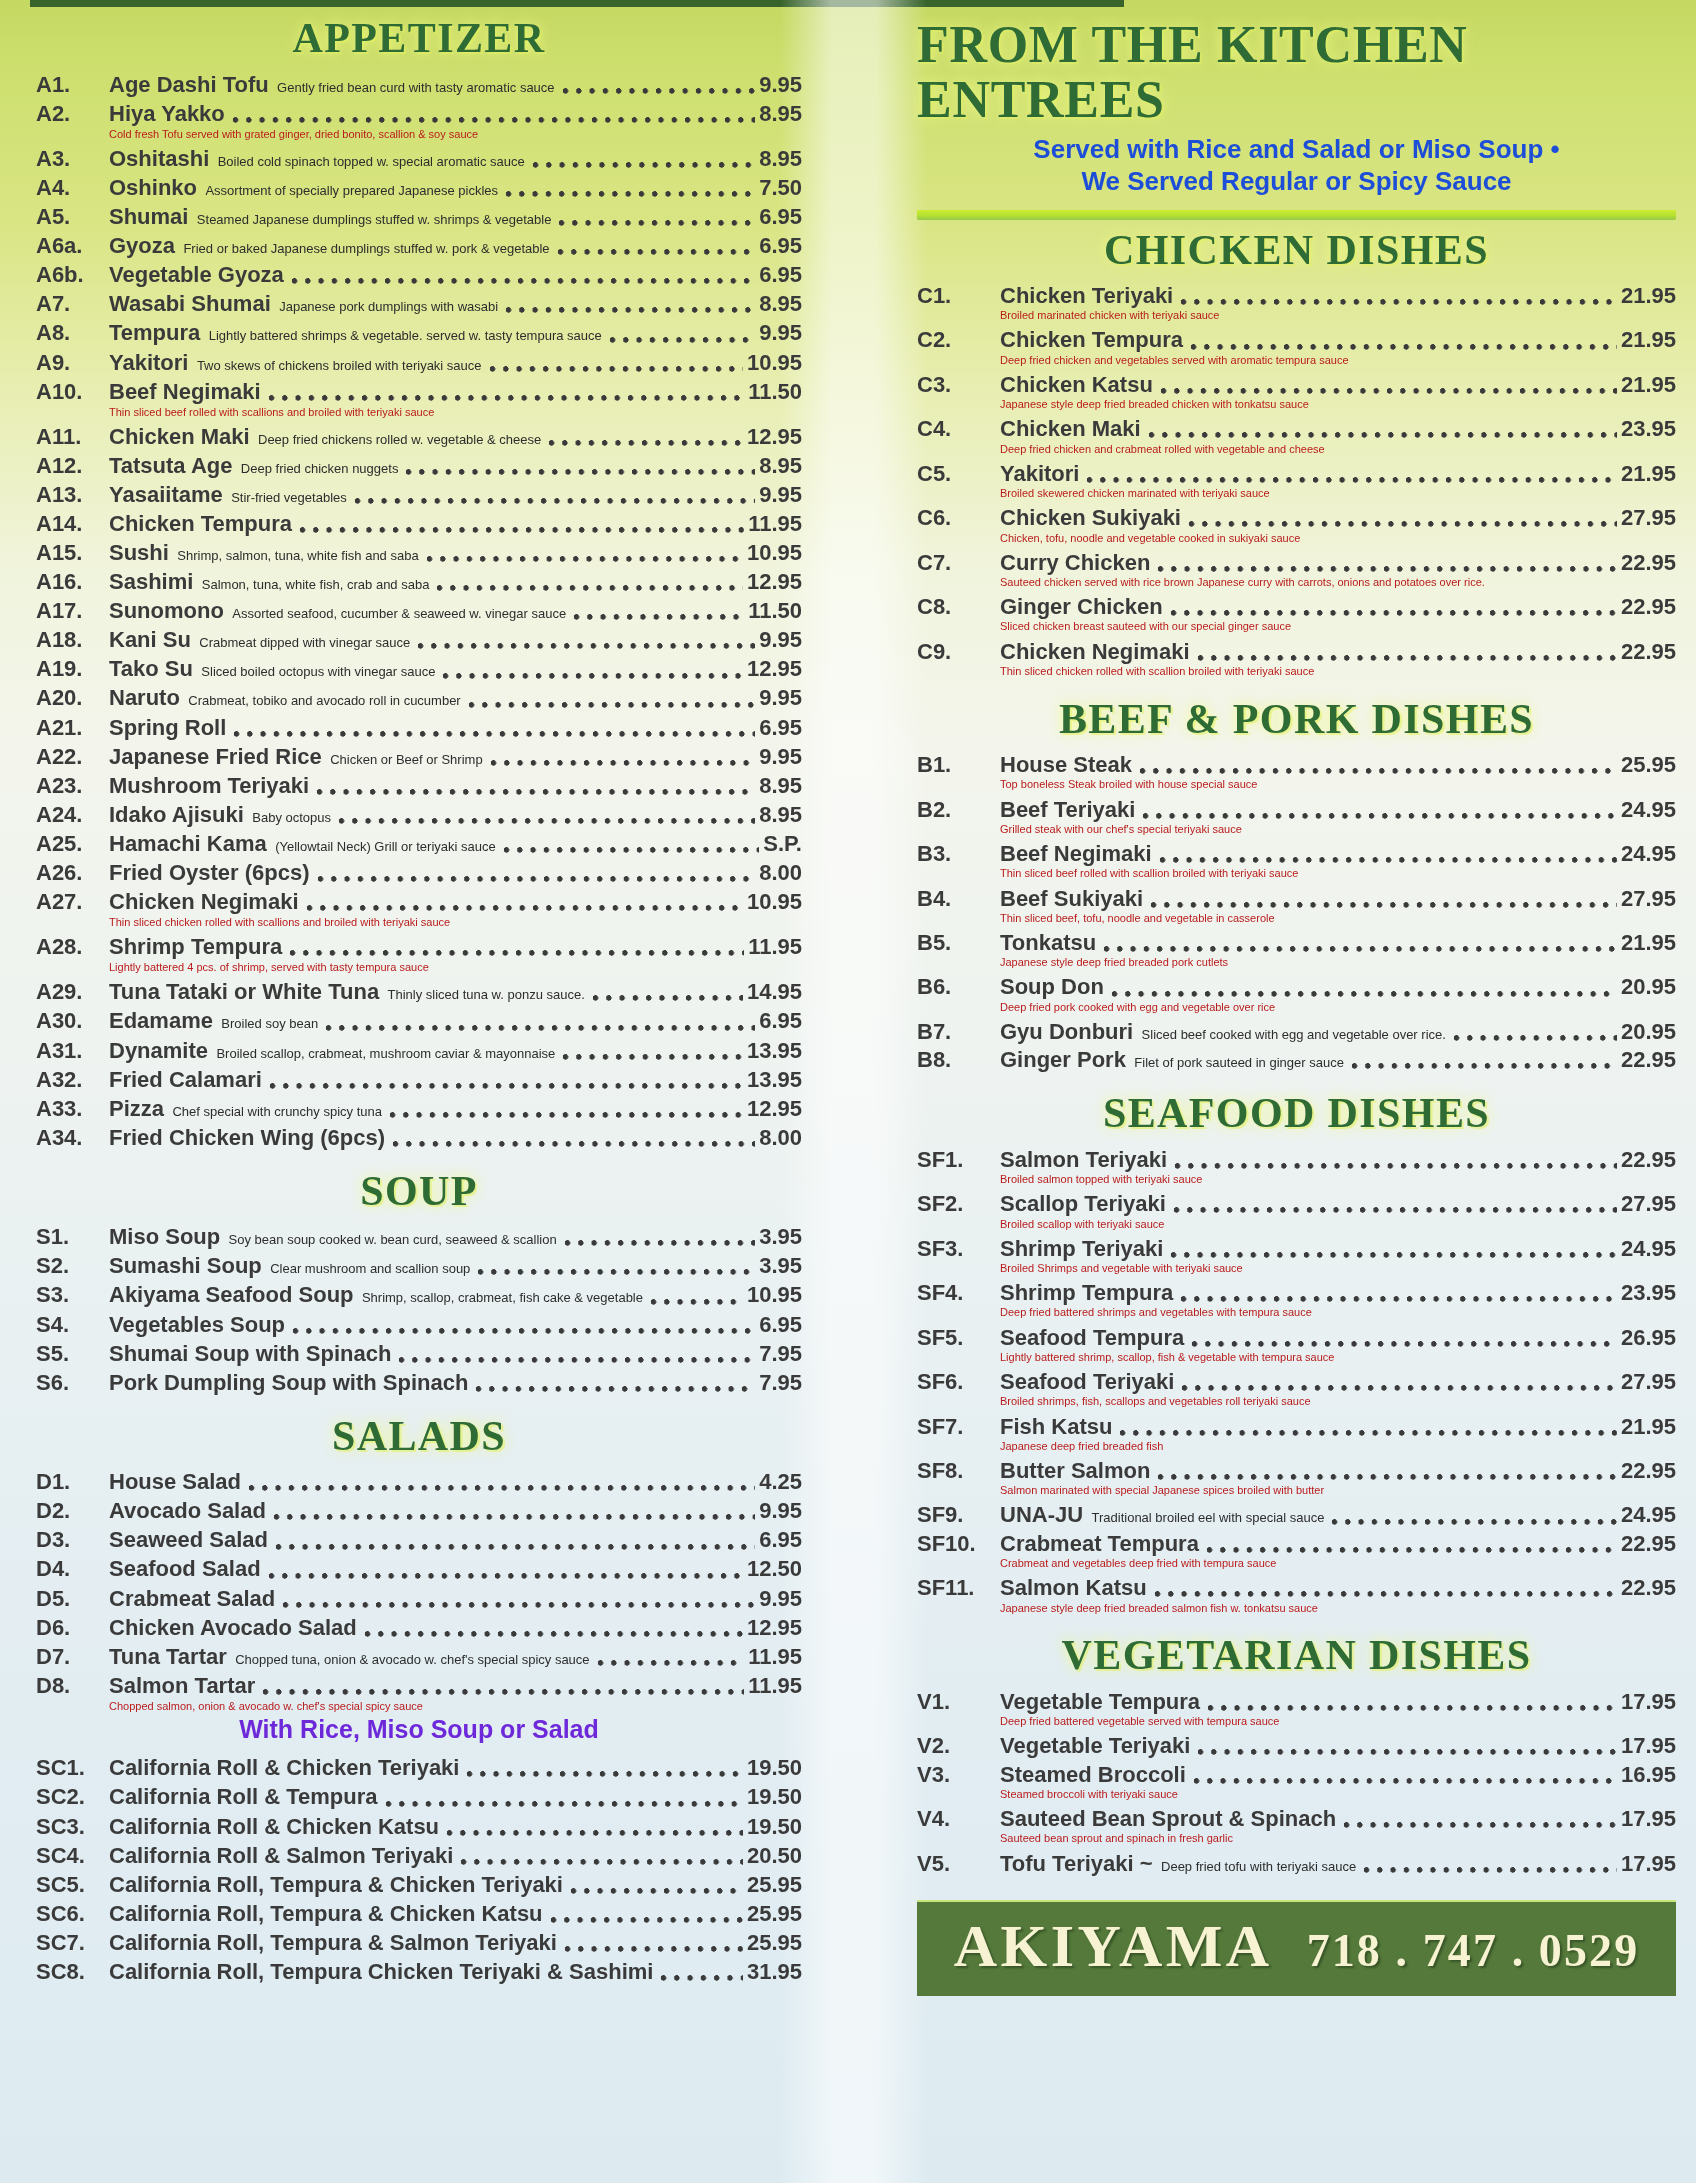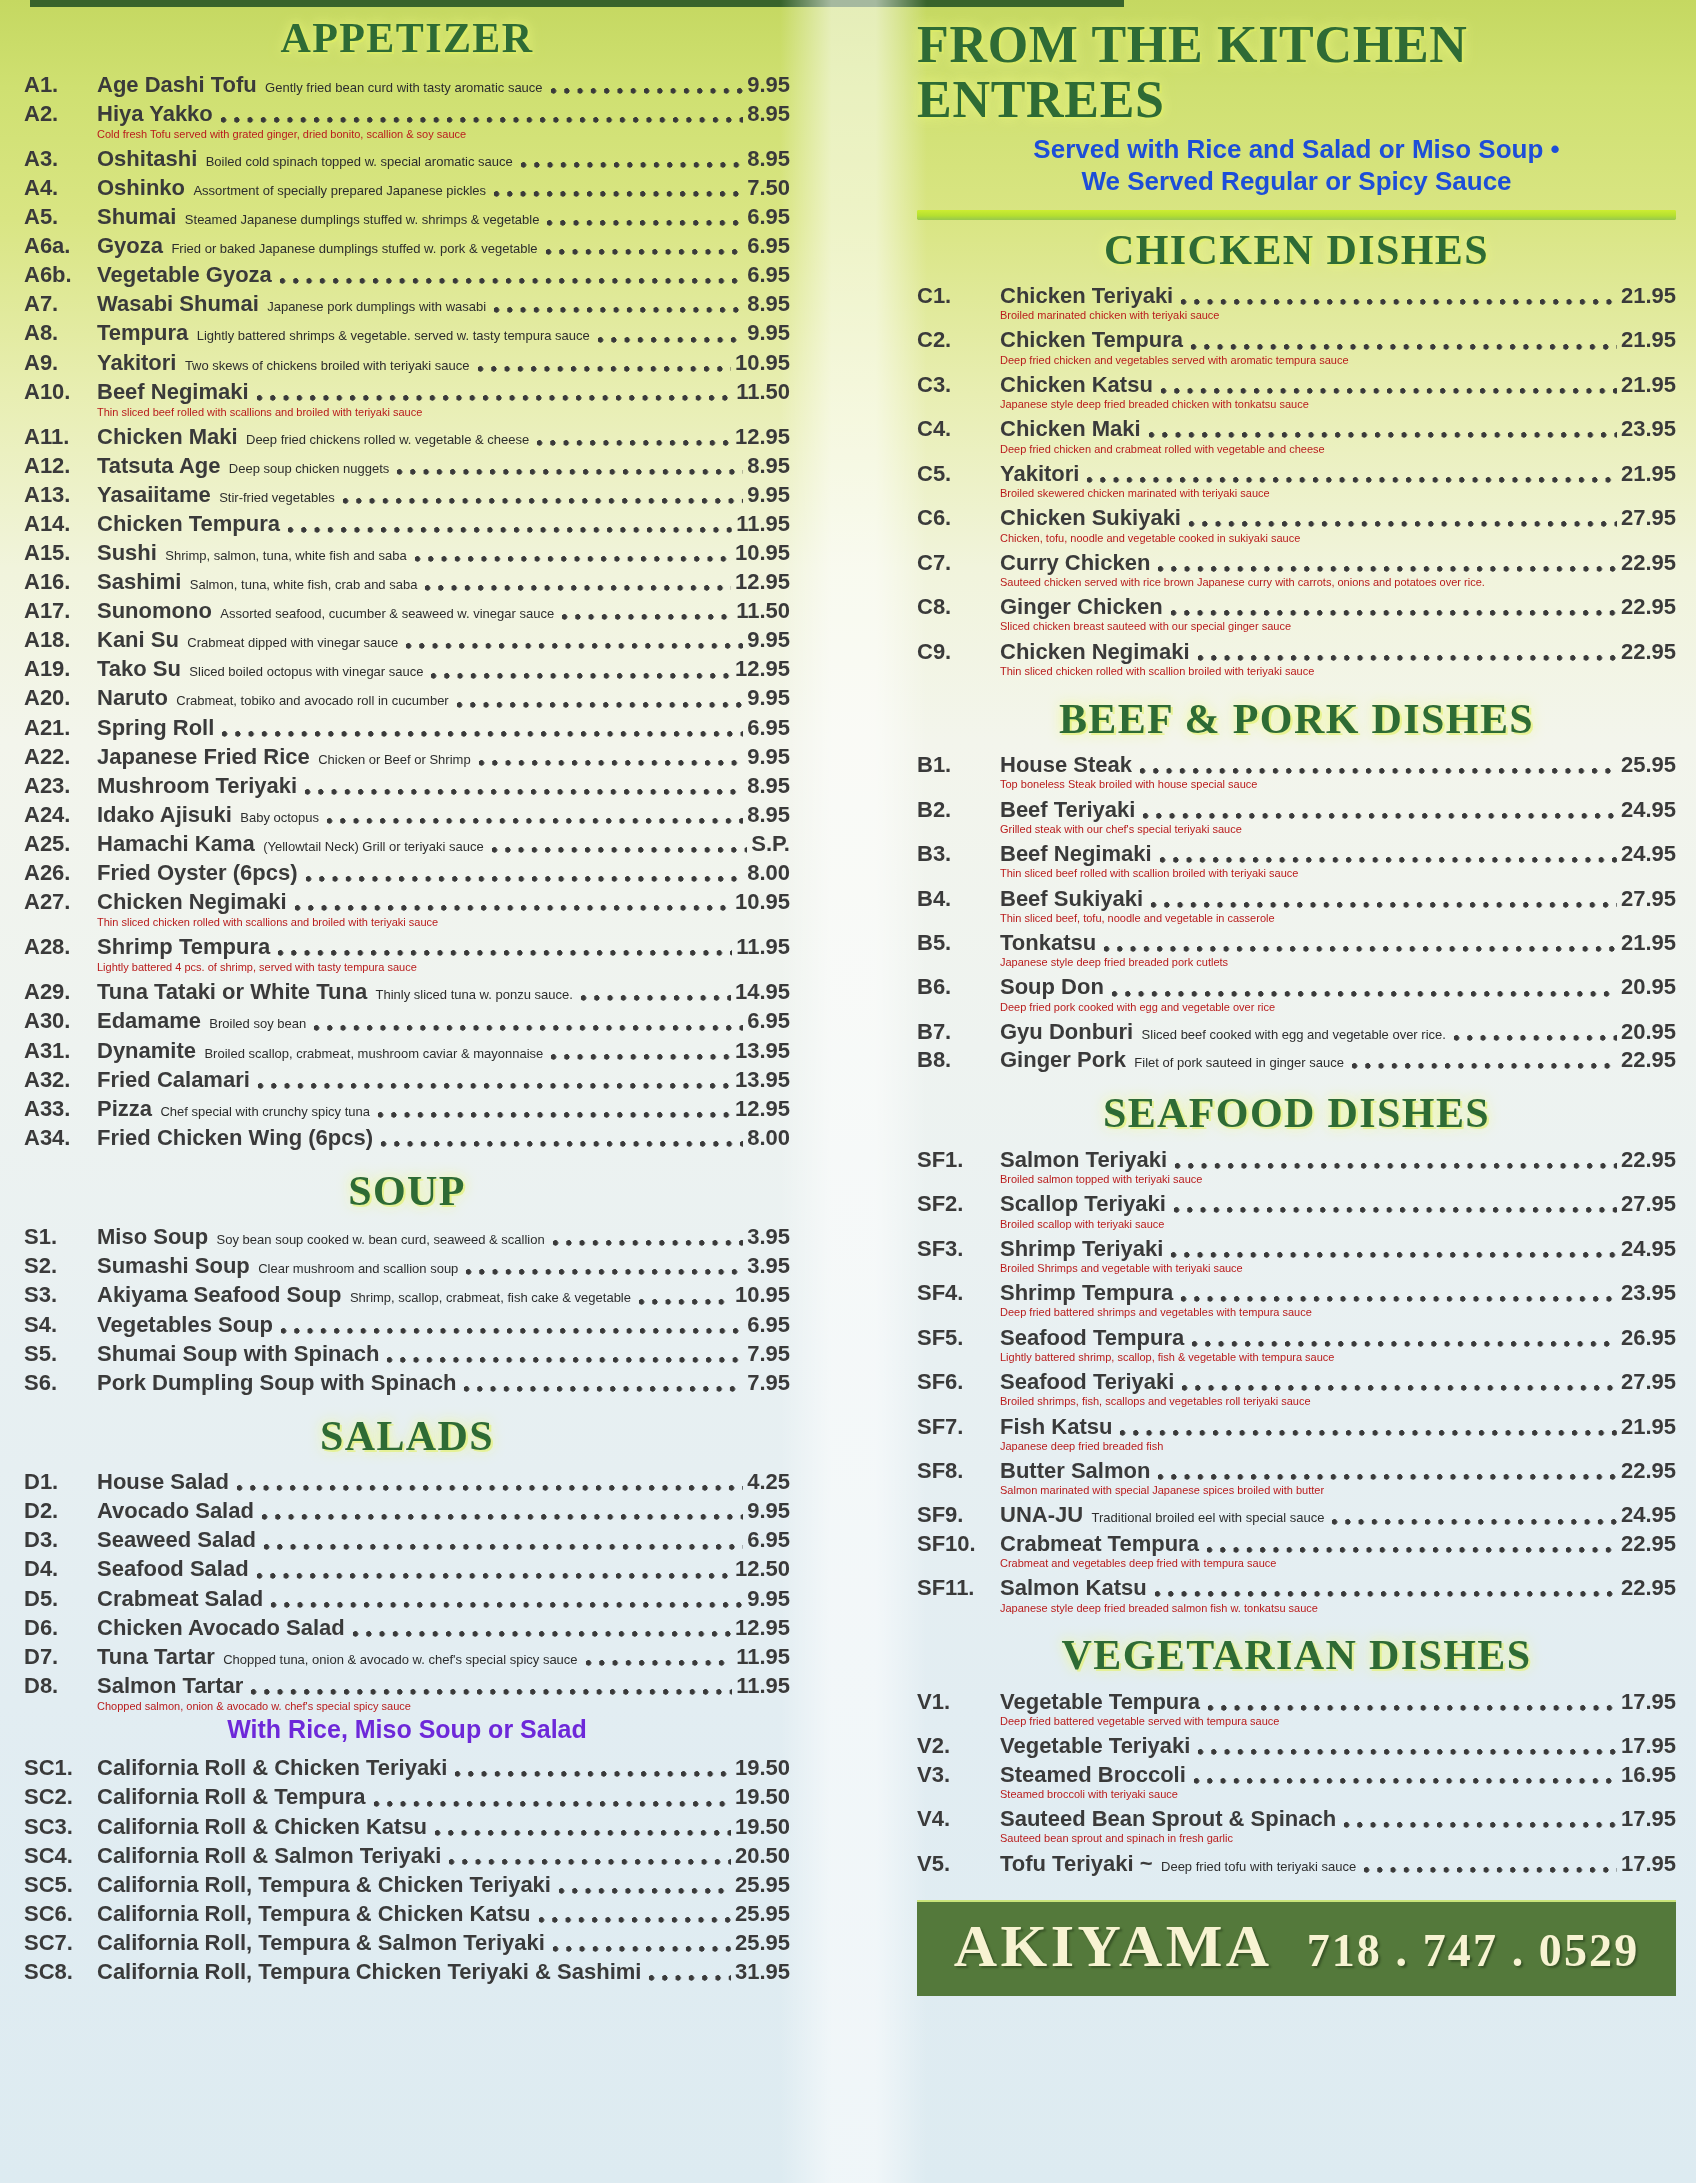--- a/index.html
+++ b/index.html
@@ -8,21 +8,21 @@
     font-family:"Liberation Sans",sans-serif;
     background:linear-gradient(180deg,
       #c5d861 0%, #cfe071 4%, #d9e583 10%, #e8eeb2 18%,
       #f1f4dc 26%, #f3f5ec 34%, #eef3f0 48%, #e8f0f2 62%,
       #e2edf2 78%, #ddebf1 100%);
   }
   .top-strip{position:absolute;left:29.5px;top:0;width:1094px;height:7px;background:#1e4f22;opacity:.85;}
   .seam{position:absolute;left:780px;top:0;width:147px;height:100%;
     background:linear-gradient(90deg,rgba(255,255,255,0) 0%,rgba(255,255,255,.55) 35%,rgba(255,255,255,.55) 65%,rgba(255,255,255,0) 100%);}
   .col{position:absolute;top:0;}
-  .col-left{left:24px;width:766px;padding-top:12.6px;}
+  .col-left{left:36px;width:766px;padding-top:12.6px;}
   .col-right{left:917px;width:759px;padding-top:18px;}
 
   .section-heading{
     font-family:"Liberation Serif",serif;font-weight:bold;
     font-size:42px;line-height:1.1;color:#2e6b35;text-align:center;letter-spacing:1.4px;
     margin:18px 0 11.2px;
     text-shadow:2.1px 2.1px 0 rgba(225,240,95,.55), 0 0 12.6px rgba(242,252,130,.95);
   }
   .section:first-child .section-heading{margin-top:2.8px;}
   .section-subtitle{
@@ -204,21 +204,21 @@
       <span class="leader"></span>
       <span class="price">12.95</span>
     </div>
 
   </div>
 
   <div class="item-block">
     <div class="row">
       <span class="code">A12.</span>
       <span class="name">Tatsuta Age</span>
-      <span class="desc">Deep soup chicken nuggets</span>
+      <span class="desc">Deep fried chicken nuggets</span>
       <span class="leader"></span>
       <span class="price">8.95</span>
     </div>
 
   </div>
 
   <div class="item-block">
     <div class="row">
       <span class="code">A13.</span>
       <span class="name">Yasaiitame</span>

